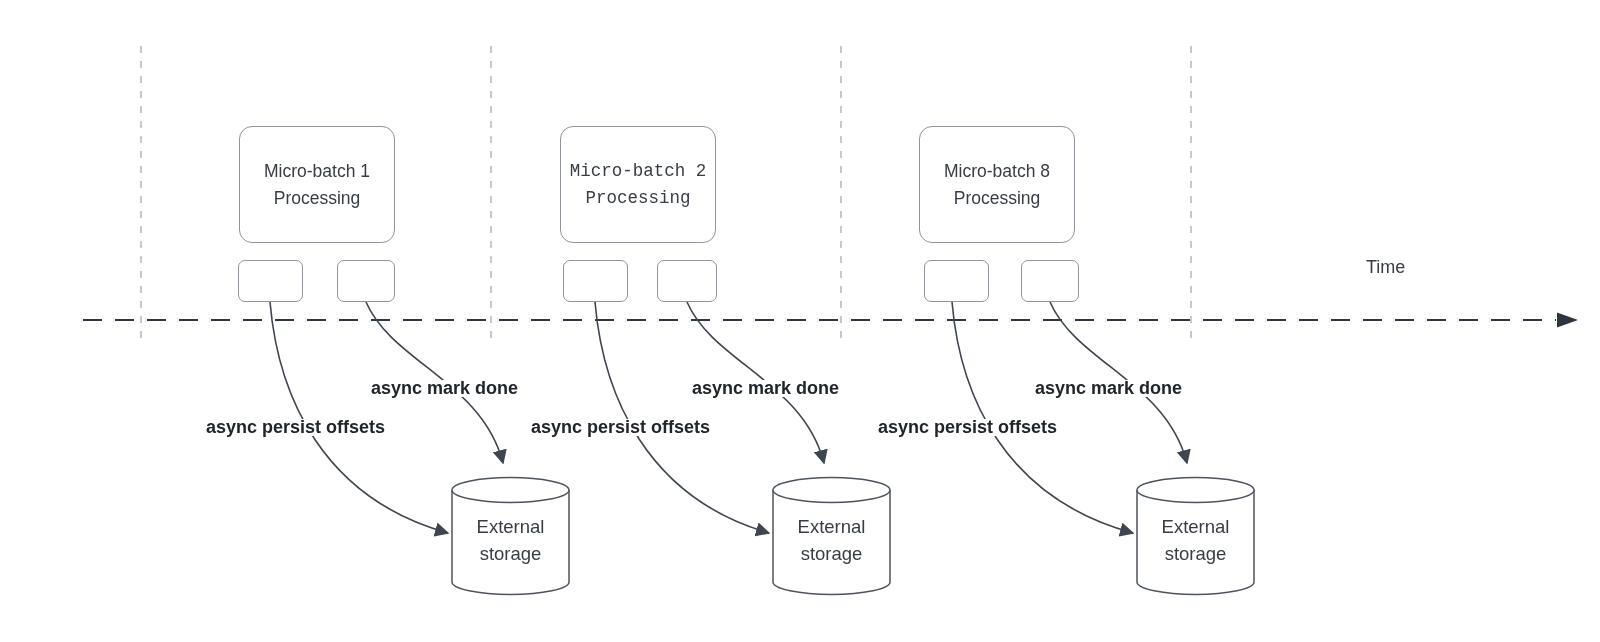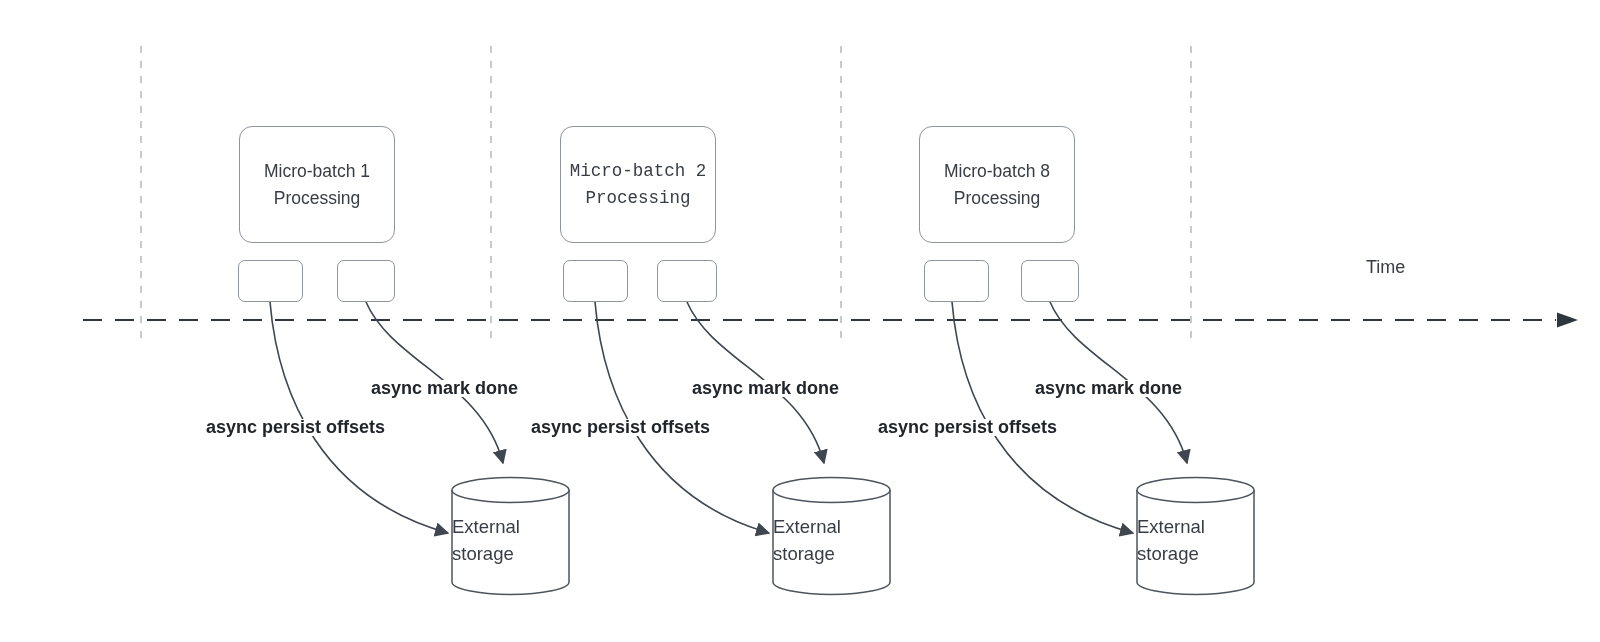--- a/index.html
+++ b/index.html
@@ -35,21 +35,21 @@
   }
   .chip{
     position:absolute;height:42px;box-sizing:border-box;background:#fff;
     border:1px solid var(--c-shape-border);border-radius:7px;
   }
   .flow-label{
     position:absolute;font-size:18px;font-weight:bold;color:var(--c-text-dark);
     background:#fff;padding:0 3px;white-space:nowrap;line-height:17px;
   }
   .storage-label{
-    position:absolute;width:117px;color:var(--c-text-medium);
+    position:absolute;width:117px;text-align:center;color:var(--c-text-medium);
     font-size:18.5px;line-height:27px;
   }
   .time-label{
     position:absolute;color:var(--c-text-medium);font-size:18px;line-height:22px;
     white-space:nowrap;
   }
 </style>
 </head>
 <body>
 

